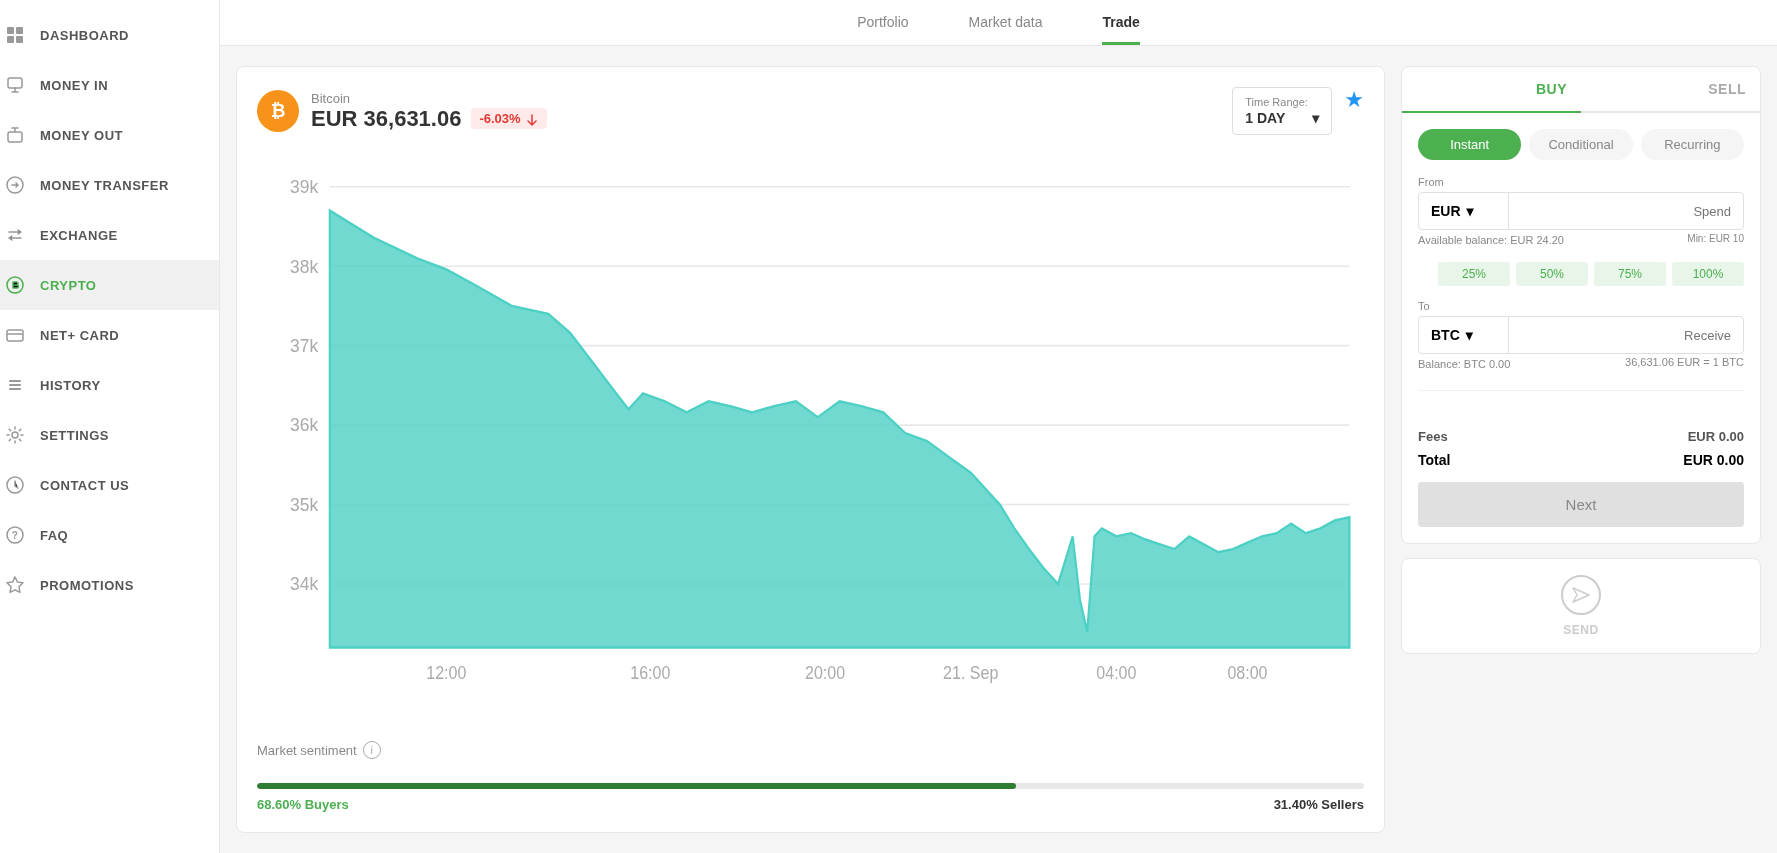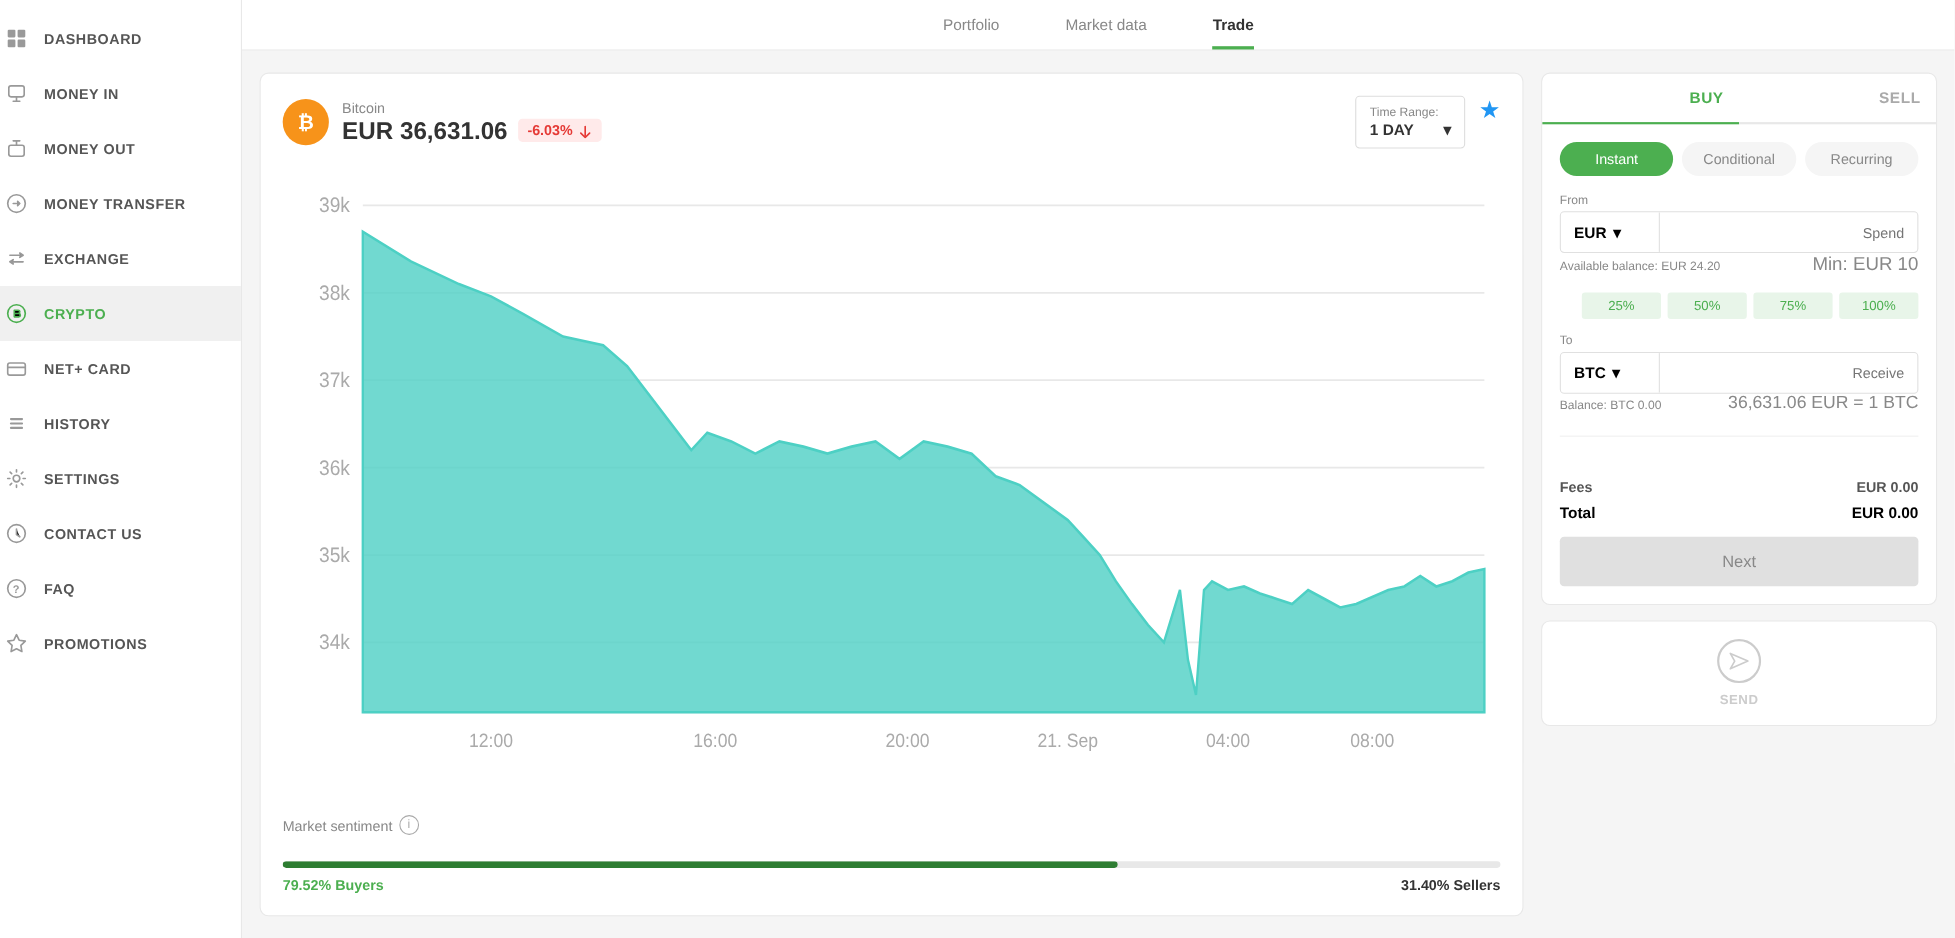--- a/index.html
+++ b/index.html
@@ -265,21 +265,21 @@
       text-align: right;
       color: #aaa;
       background: transparent;
     }
     .available-balance {
       font-size: 11px;
       color: #888;
       margin: 4px 0 8px 0;
     }
     .min-amount {
-      font-size: 17px;
+      font-size: 10px;
       color: #888;
       text-align: right;
       margin-bottom: 8px;
     }
     .balance-line {
       display: flex;
       justify-content: space-between;
       align-items: center;
       margin-bottom: 8px;
     }
@@ -314,21 +314,21 @@
     .fee-row .label { font-weight: 600; }
     .fee-row .value { font-weight: 600; }
     .total-row {
       display: flex;
       justify-content: space-between;
       font-size: 14px;
       font-weight: 700;
       margin-bottom: 14px;
     }
     .exchange-rate {
-      font-size: 16px;
+      font-size: 11px;
       color: #888;
       text-align: right;
       margin-bottom: 8px;
     }
 
     .next-btn {
       width: 100%;
       padding: 14px;
       background: #e0e0e0;
       color: #888;
@@ -556,21 +556,21 @@
 
       <div class="market-sentiment">
         <div class="sentiment-label">
           <span>Market sentiment</span>
           <div class="info-icon">i</div>
         </div>
         <div class="sentiment-bar">
           <div class="sentiment-bar-fill" style="width: 68.6%"></div>
         </div>
         <div class="sentiment-values">
-          <span class="buyers">79.52% Buyers</span>
+          <span class="buyers">68.60% Buyers</span>
           <span class="sellers">31.40% Sellers</span>
         </div>
       </div>
     </div>
 
     <div class="right-panel">
 
       <div class="buy-sell-panel">
         <div class="buy-sell-tabs">
           <div class="buy-sell-tab active">BUY</div>

